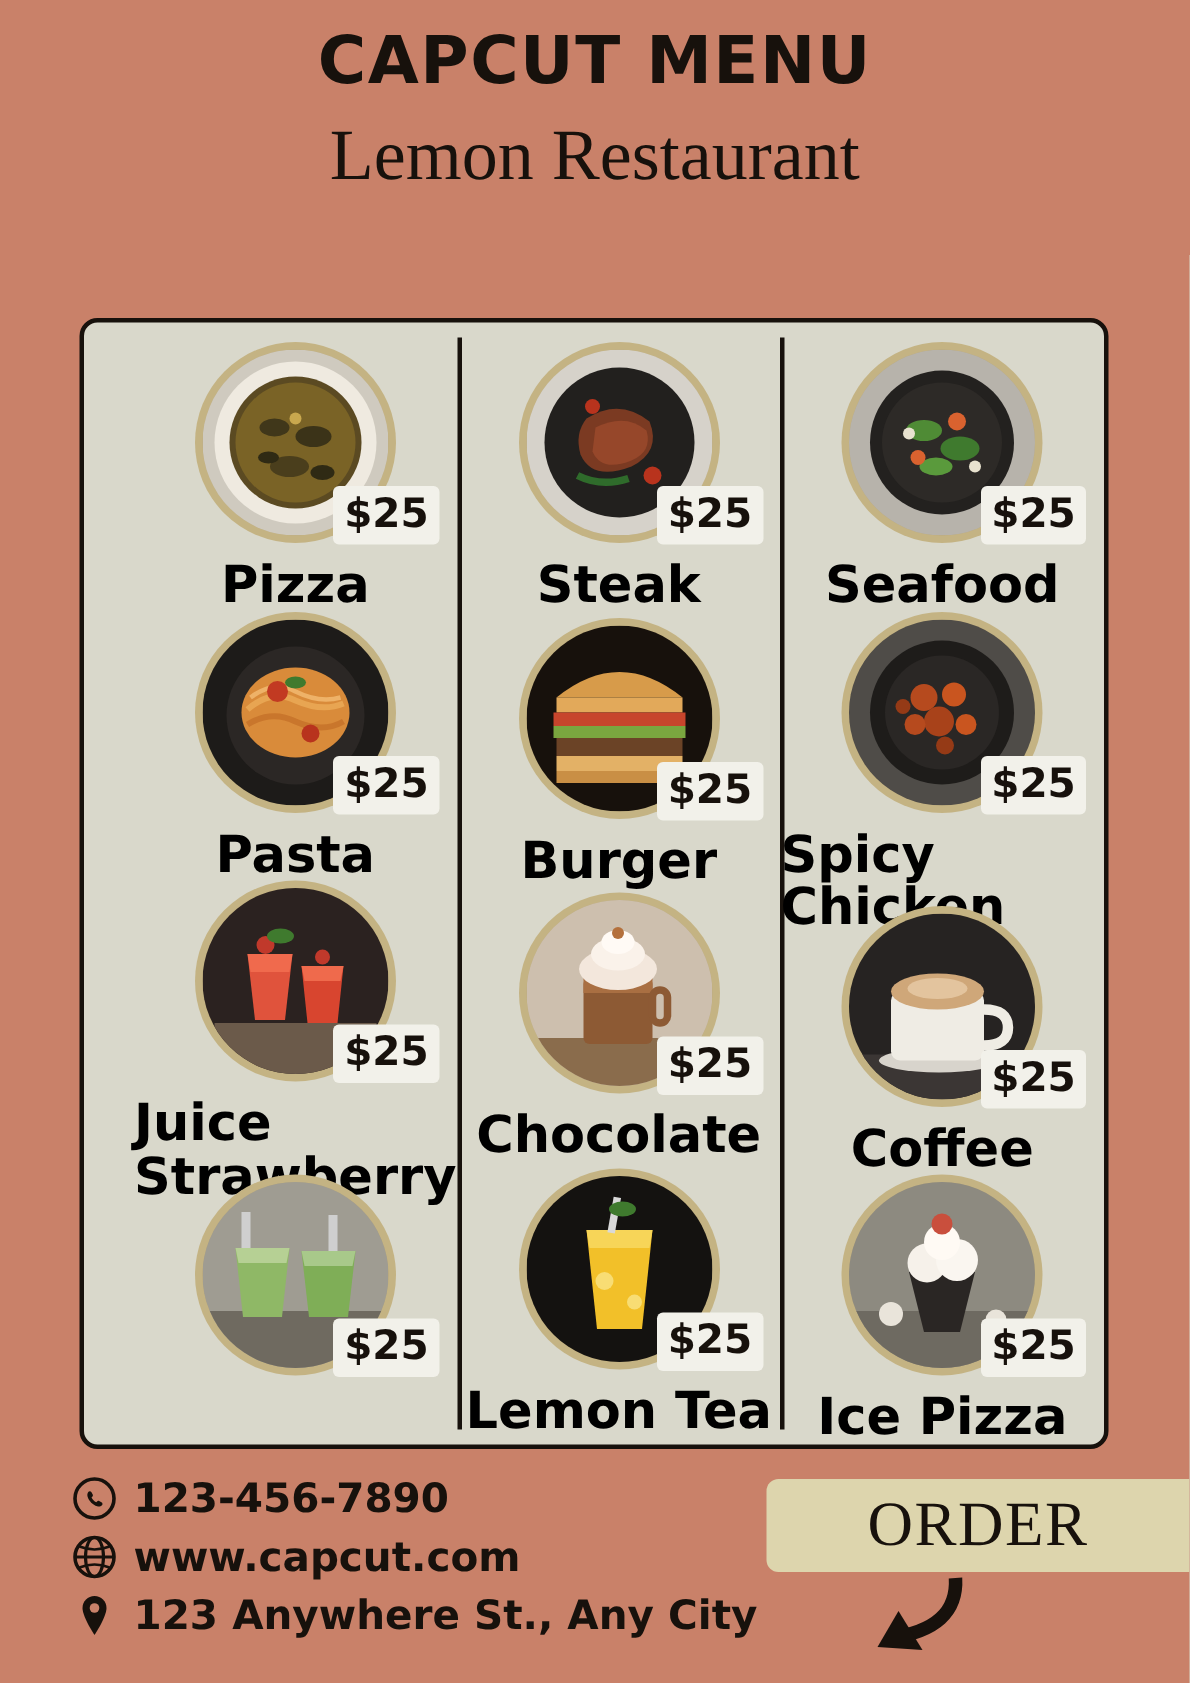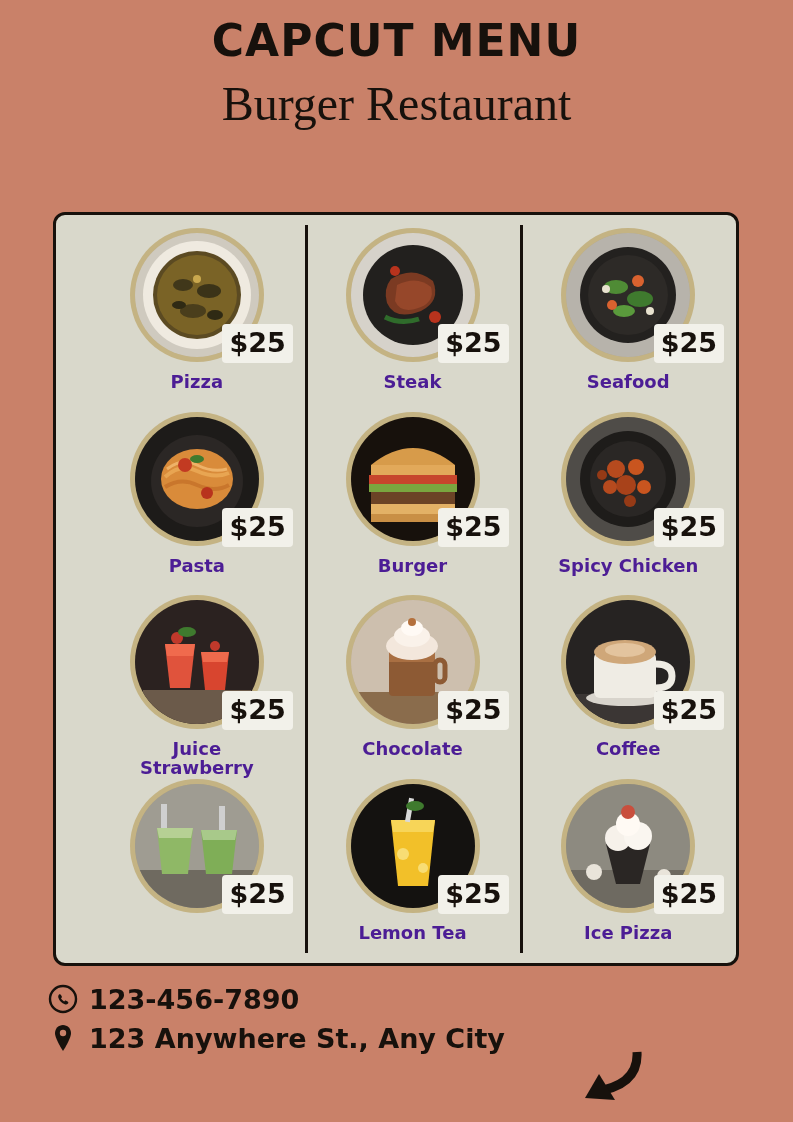--- a/index.html
+++ b/index.html
@@ -107,23 +107,22 @@
     font-size: 27px;
     line-height: 1;
     padding: 5px 7px 7px 7px;
     border-radius: 4px;
     white-space: nowrap;
   }
   .item-label {
     margin-top: 16px;
     font-family: "DejaVu Sans", sans-serif;
     font-weight: 700;
-    font-size: 18px;
-    color: #4c1d95;
-    text-align: center;
+    font-size: 34px;
+    color: #000000;
     line-height: 1.05;
     white-space: pre-line;
   }
 
   
   .footer {
     position: absolute;
     left: 0;
     right: 0;
     bottom: 0;
@@ -179,21 +178,21 @@
     top: 78px;
     width: 110px;
     height: 62px;
   }
 </style>
 </head>
 <body>
 
 <div class="header">
   <h1 class="menu-title">CAPCUT MENU</h1>
-  <div class="restaurant-name">Burger Restaurant</div>
+  <div class="restaurant-name">Lemon Restaurant</div>
 </div>
 
 <div class="menu-card">
 
   <div class="menu-col">
 
     <div class="item">
       <div class="thumb-wrap">
         <div class="thumb">
           <svg viewBox="0 0 124 124">
@@ -447,33 +446,48 @@
     <div class="contact-row">
       <span class="ico">
         <svg viewBox="0 0 30 30" width="30" height="30">
           <circle cx="15" cy="15" r="13" fill="none" stroke="#17110c" stroke-width="2.4"></circle>
           <path d="M11 10.5c.6-.6 1.6-.4 2 .4l.8 1.5c.3.6.1 1-.3 1.4l-.5.5c.7 1.4 1.8 2.5 3.2 3.2l.5-.5c.4-.4.8-.6 1.4-.3l1.5.8c.8.4 1 1.4.4 2-.8.8-2 1.1-3.2.7-3-1-5.4-3.4-6.4-6.4-.4-1.2-.1-2.5.6-3.3z" fill="#17110c"></path>
         </svg>
       </span>
       <span class="contact-text">123-456-7890</span>
     </div>
 
+    <div class="contact-row">
+      <span class="ico">
+        <svg viewBox="0 0 30 30" width="30" height="30">
+          <circle cx="15" cy="15" r="13" fill="none" stroke="#17110c" stroke-width="2.4"></circle>
+          <ellipse cx="15" cy="15" rx="6" ry="13" fill="none" stroke="#17110c" stroke-width="2.1"></ellipse>
+          <line x1="2" y1="15" x2="28" y2="15" stroke="#17110c" stroke-width="2.1"></line>
+          <path d="M5 8 q10 4 20 0" fill="none" stroke="#17110c" stroke-width="1.8"></path>
+          <path d="M5 22 q10 -4 20 0" fill="none" stroke="#17110c" stroke-width="1.8"></path>
+        </svg>
+      </span>
+      <span class="contact-text">www.capcut.com</span>
+    </div>
 
     <div class="contact-row">
       <span class="ico">
         <svg viewBox="0 0 30 30" width="30" height="30">
           <path d="M15 2c-4.4 0-8 3.6-8 8 0 6 8 18 8 18s8-12 8-18c0-4.4-3.6-8-8-8z" fill="#17110c"></path>
           <circle cx="15" cy="10" r="3.2" fill="#c98169"></circle>
         </svg>
       </span>
       <span class="contact-text">123 Anywhere St., Any City</span>
     </div>
 
   </div>
 
+  <div class="order-badge">
+    <span class="order-text">ORDER</span>
+  </div>
 
   <div class="arrow">
     <svg viewBox="0 0 110 62" width="110" height="62">
       <path d="M104 2 q2 34 -44 40" fill="none" stroke="#17110c" stroke-width="9" stroke-linecap="butt"></path>
       <path d="M66 24 L52 48 L82 50 Z" fill="#17110c"></path>
     </svg>
   </div>
 
 </div>
 

